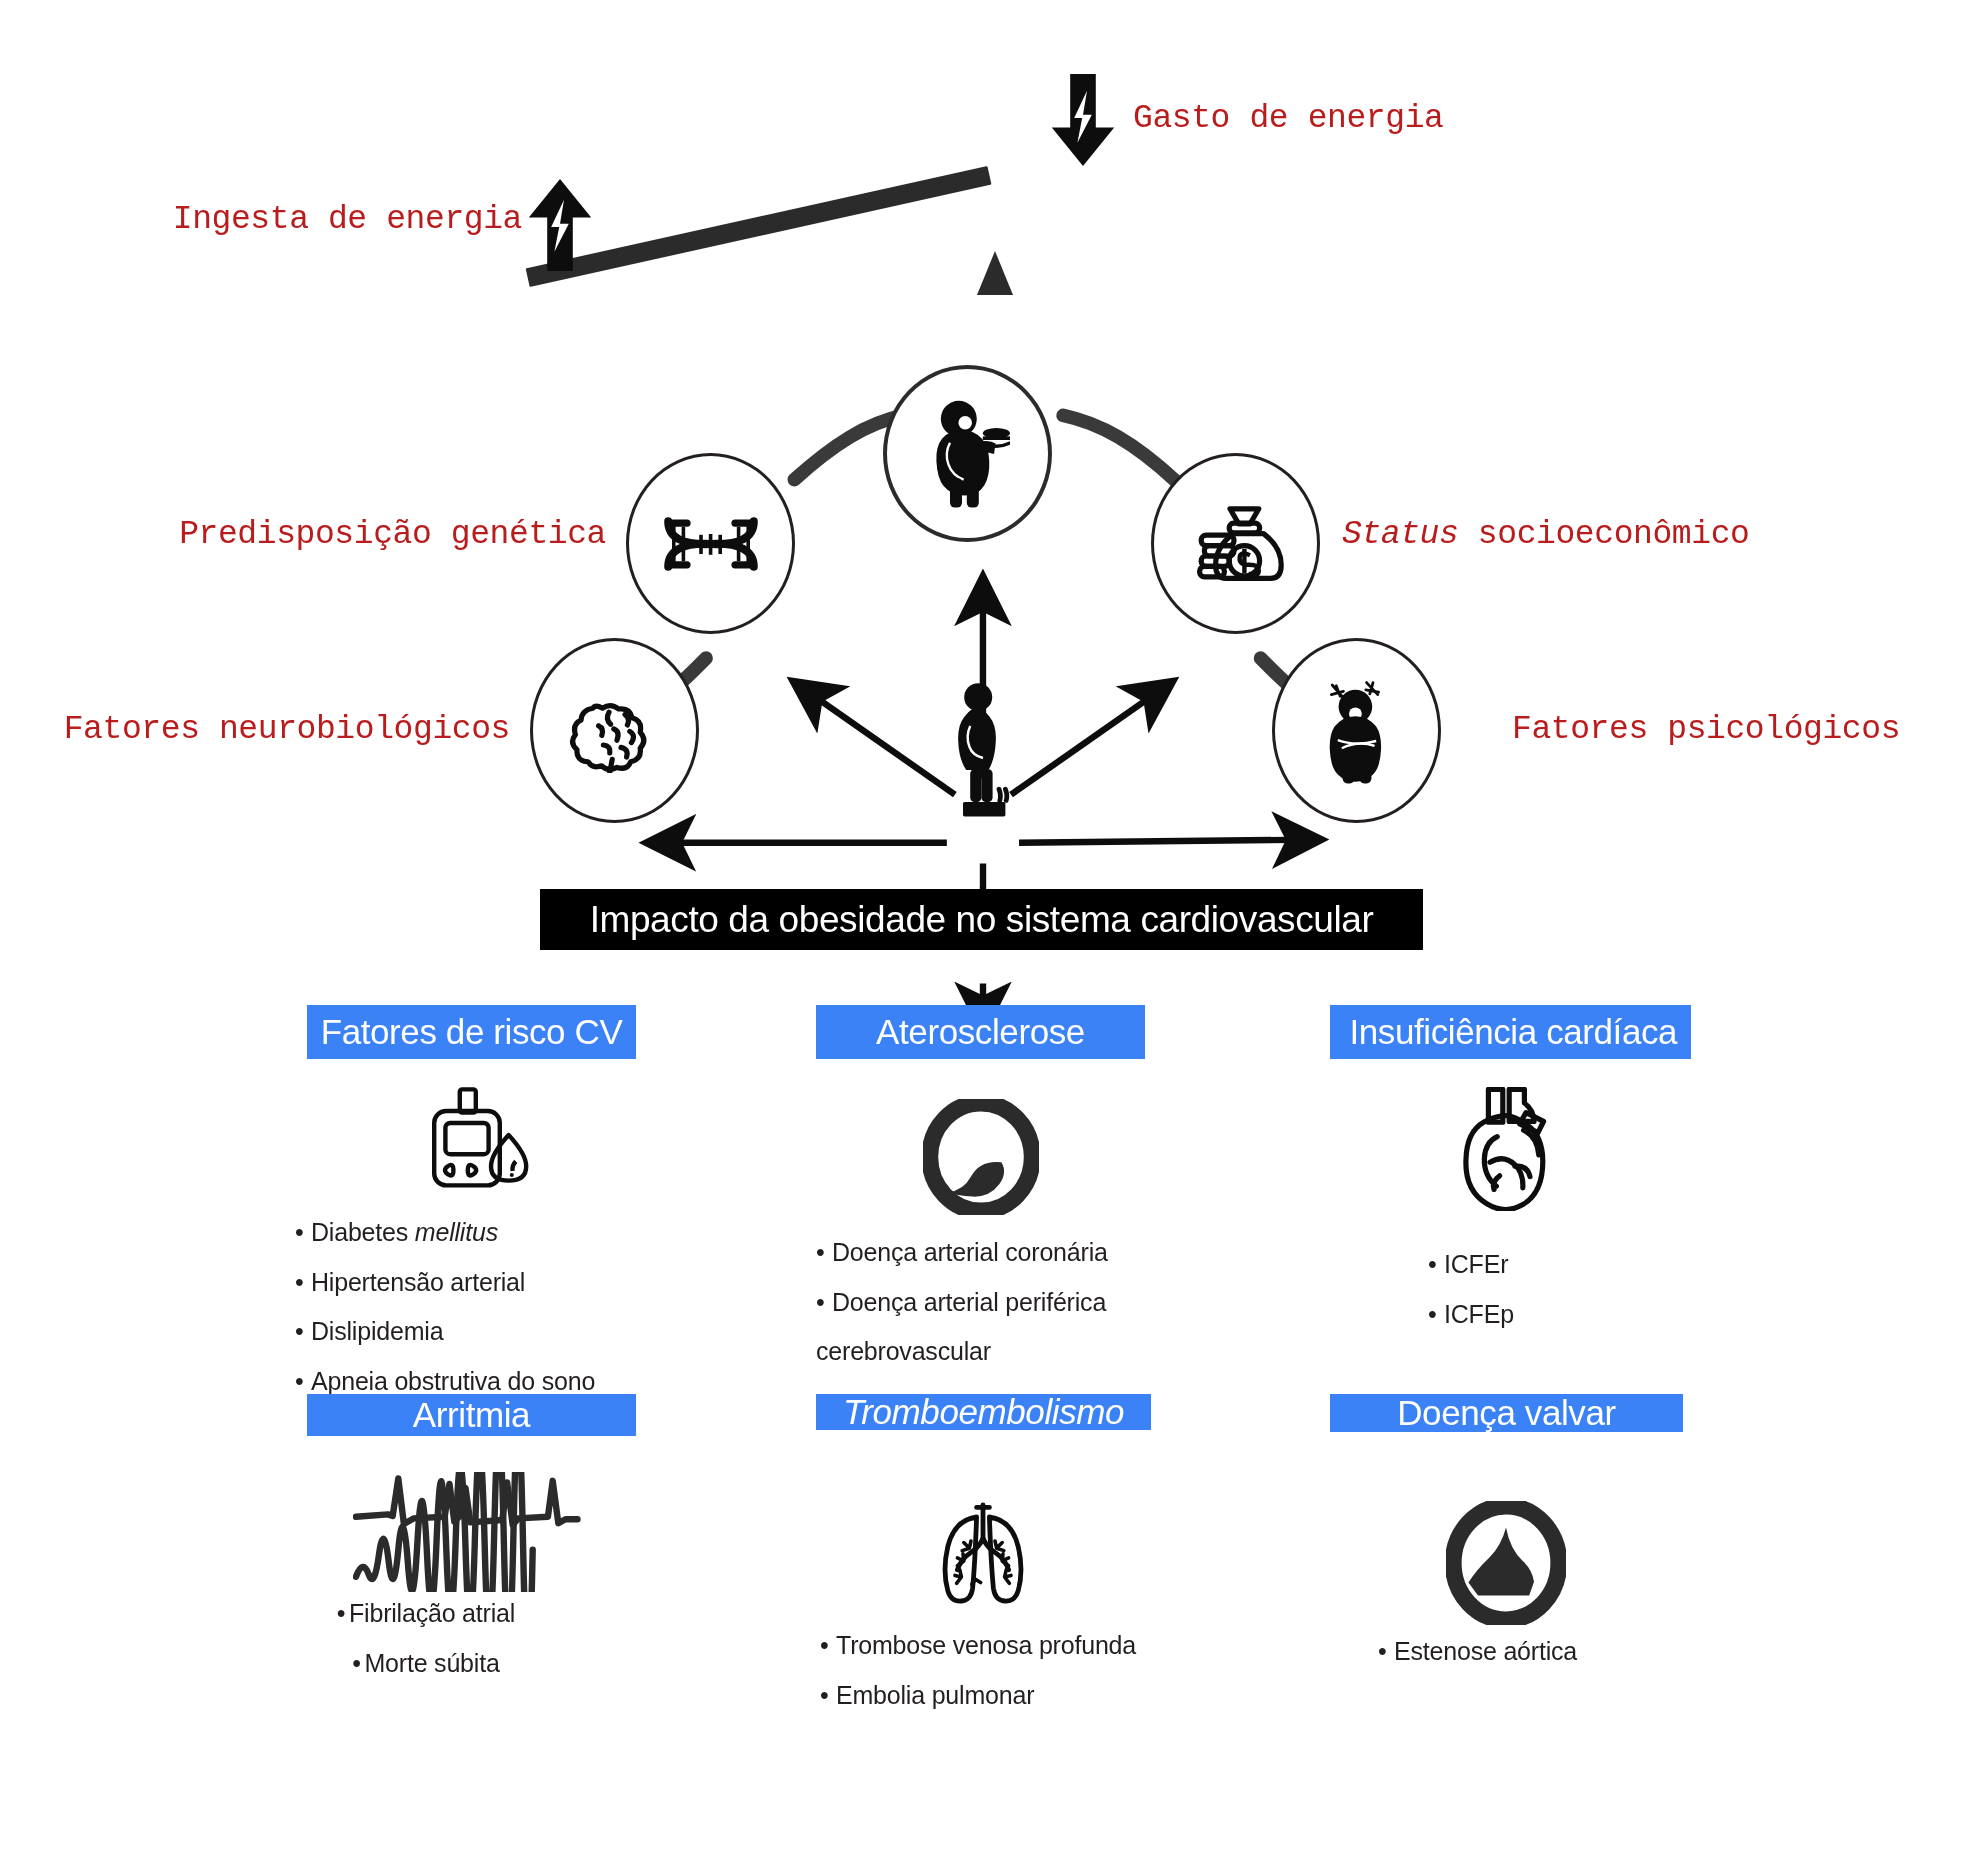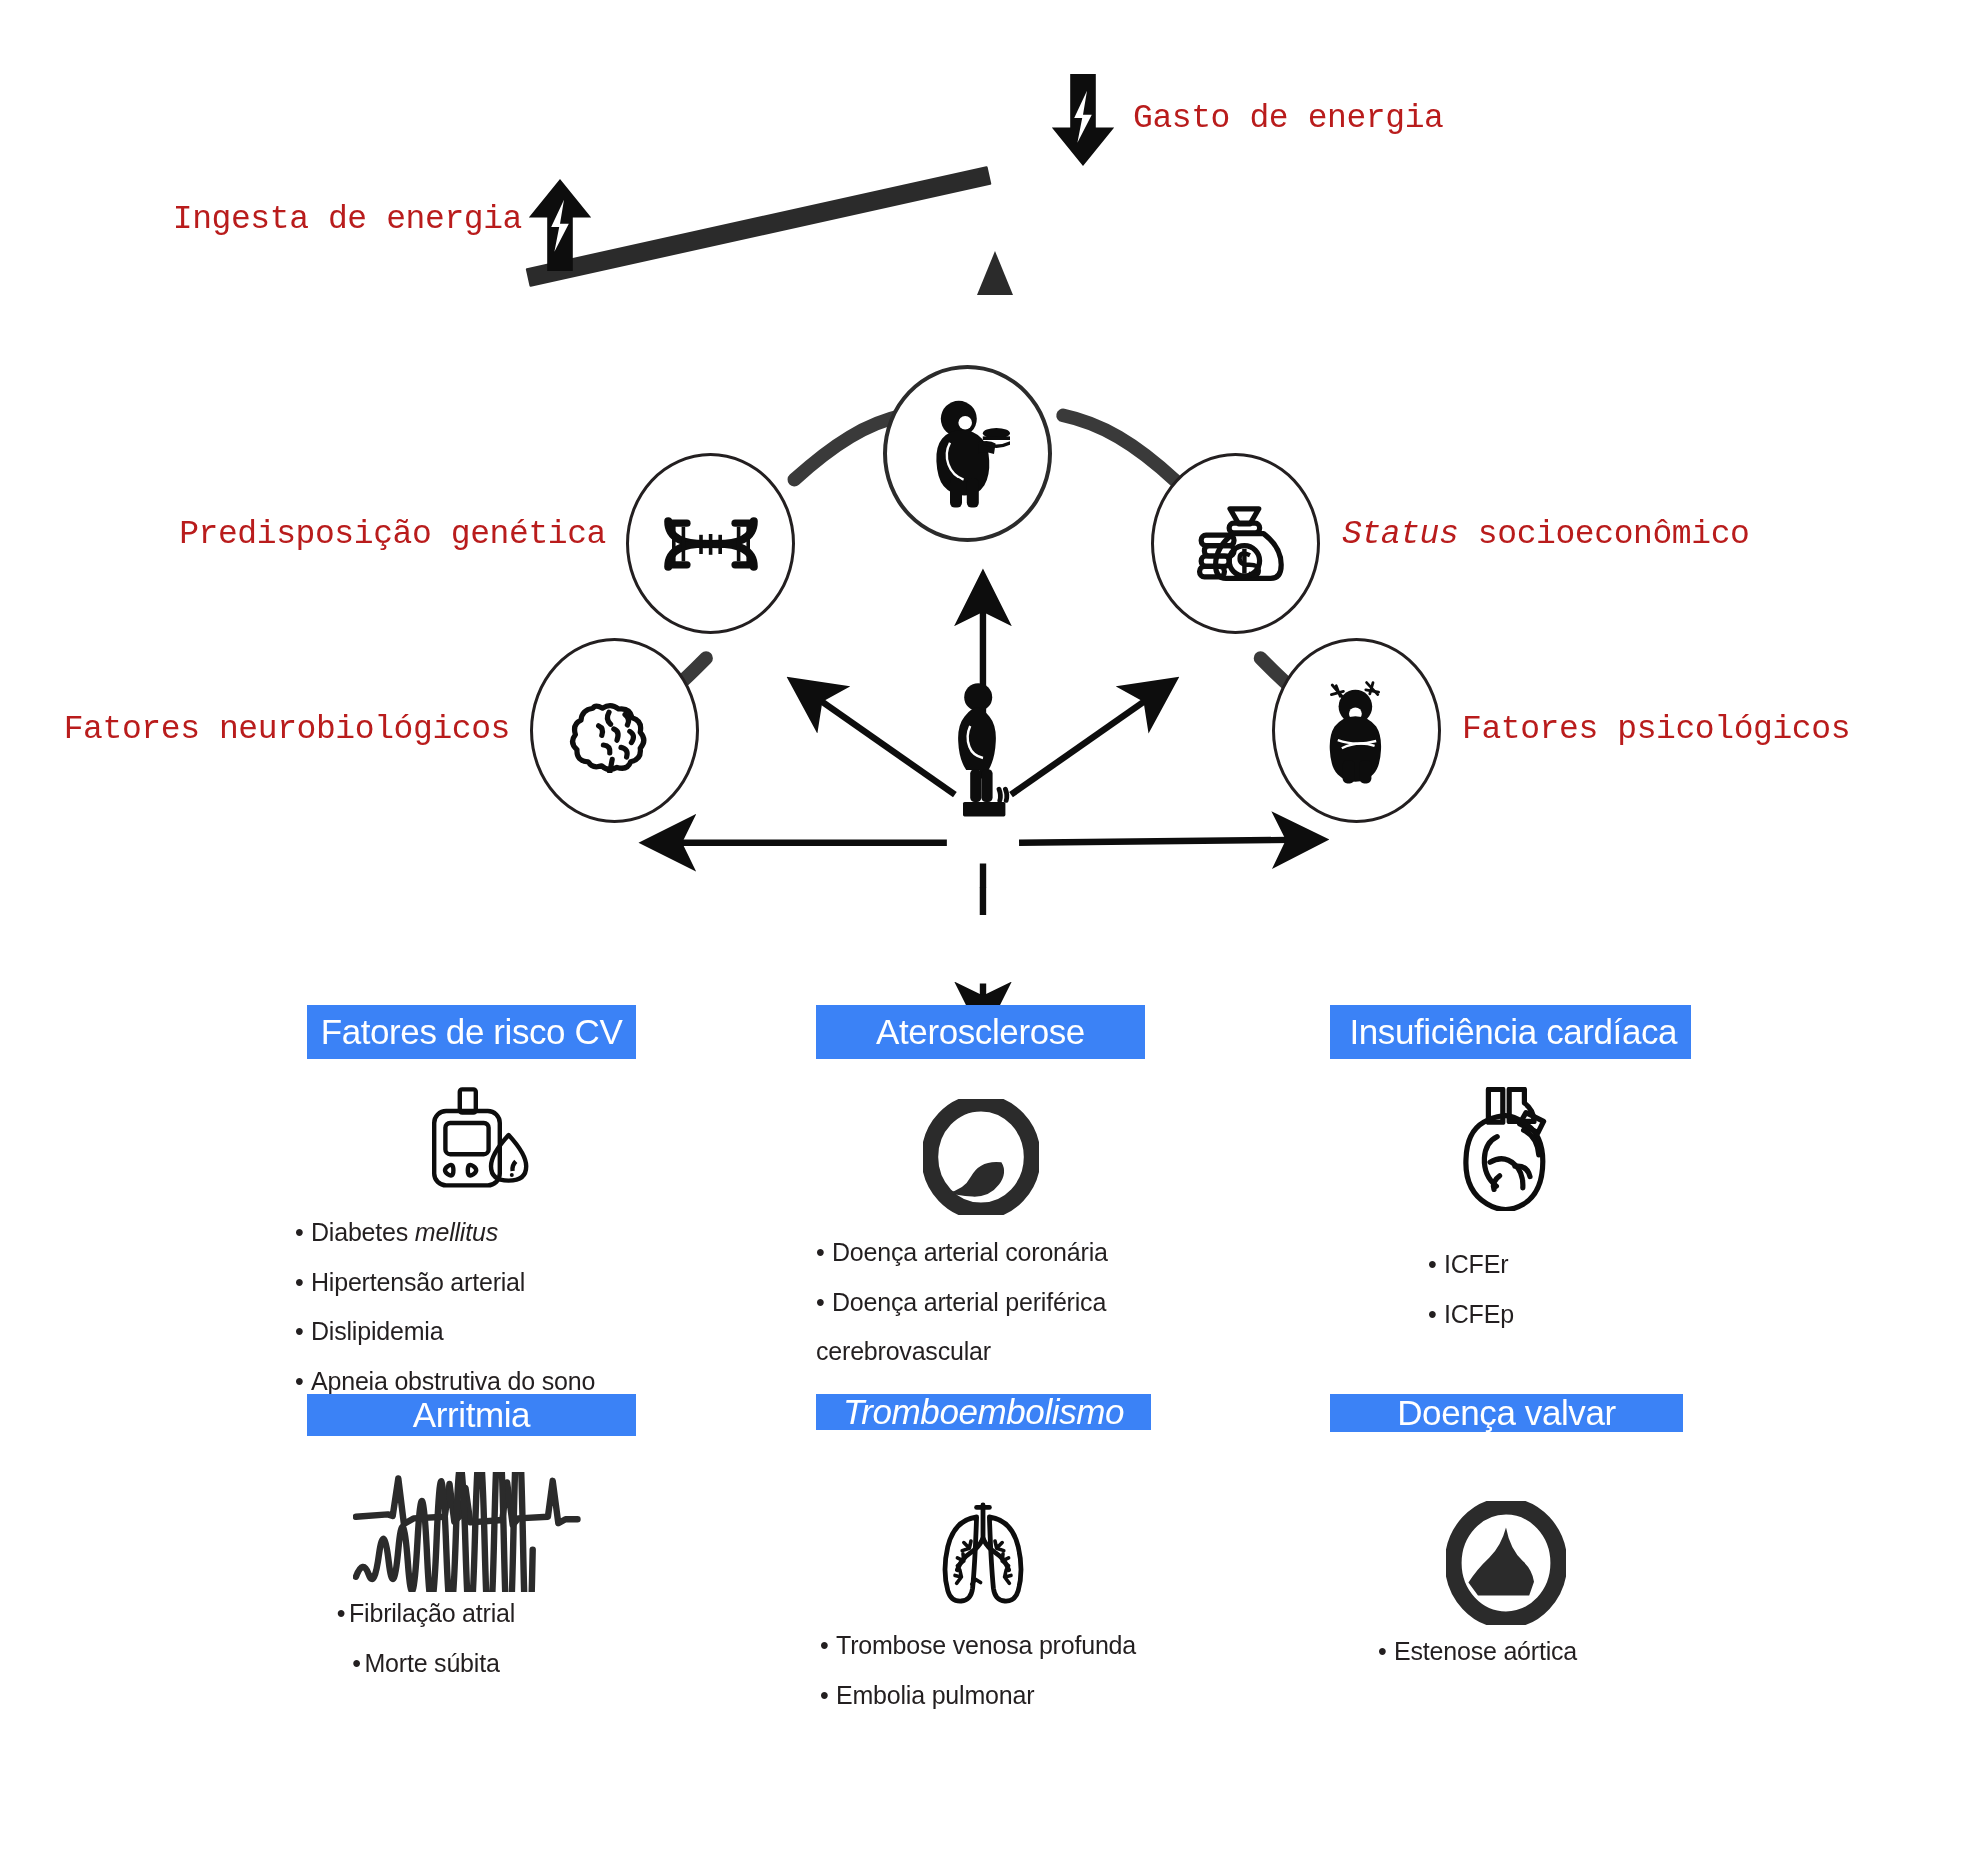--- a/index.html
+++ b/index.html
@@ -254,34 +254,37 @@
         <path d="M54 124 q-14 22 -12 58 q2 44 20 62 q18 18 44 18 q26 0 44 -18 q18 -18 20 -62 q2 -36 -12 -58 q-20 -26 -52 -26 q-32 0 -52 26 z" fill="#0d0d0d"></path>
 
         <path d="M62 158 q44 16 96 2" stroke="#fff" stroke-width="6" fill="none"></path>
         <path d="M72 178 q40 -20 82 -6" stroke="#fff" stroke-width="6" fill="none"></path>
 
         <rect x="74" y="208" width="30" height="58" rx="12" fill="#0d0d0d"></rect>
         <rect x="116" y="208" width="30" height="58" rx="12" fill="#0d0d0d"></rect>
       </svg>
     </span>
   </div>
-  <div class="abs lbl" style="left:1462px;top:711px;">Fatores psicológicos</div>
+  <div class="abs lbl" style="left:1512px;top:711px;">Fatores psicológicos</div>
 
   <div class="abs" style="left:943px;top:682px;width:80px;height:152px;">
     <svg width="80" height="152" viewBox="0 0 200 380">
       <circle cx="88" cy="38" r="35" fill="#0d0d0d"></circle>
       <path d="M54 86 q-18 22 -16 62 q2 46 20 72 l56 0 q16 -28 18 -72 q2 -40 -16 -62 q-18 -22 -31 -22 q-13 0 -31 22 z" fill="#0d0d0d"></path>
       <path d="M68 110 q-12 26 -2 52 q8 22 34 28" stroke="#fff" stroke-width="6" fill="none"></path>
       <rect x="68" y="218" width="28" height="82" rx="11" fill="#0d0d0d"></rect>
       <rect x="96" y="218" width="28" height="82" rx="11" fill="#0d0d0d"></rect>
       <rect x="50" y="300" width="106" height="36" rx="4" fill="#0d0d0d"></rect>
       <path d="M140 268 q6 16 2 28 M156 268 q6 16 2 28" stroke="#0d0d0d" stroke-width="12" fill="none" stroke-linecap="round"></path>
     </svg>
   </div>
 
+  <div class="abs" id="banner" style="left:540px;top:889px;width:883px;height:61px;">
+    <span>Impacto da obesidade no sistema cardiovascular</span>
+  </div>
 
   <div class="abs card-head" style="left:307px;top:1005px;width:329px;height:54px;">
     <span>Fatores de risco CV</span>
   </div>
   <div class="abs icon-wrap" style="left:405px;top:1083px;width:132px;height:112px;">
     <svg width="120" height="104" viewBox="0 0 300 260">
       <g fill="none" stroke="#0d0d0d" stroke-width="11" stroke-linejoin="round">
         <rect x="122" y="6" width="40" height="58" rx="6"></rect>
         <rect x="58" y="60" width="164" height="186" rx="30"></rect>
         <rect x="86" y="90" width="108" height="78" rx="12"></rect>

